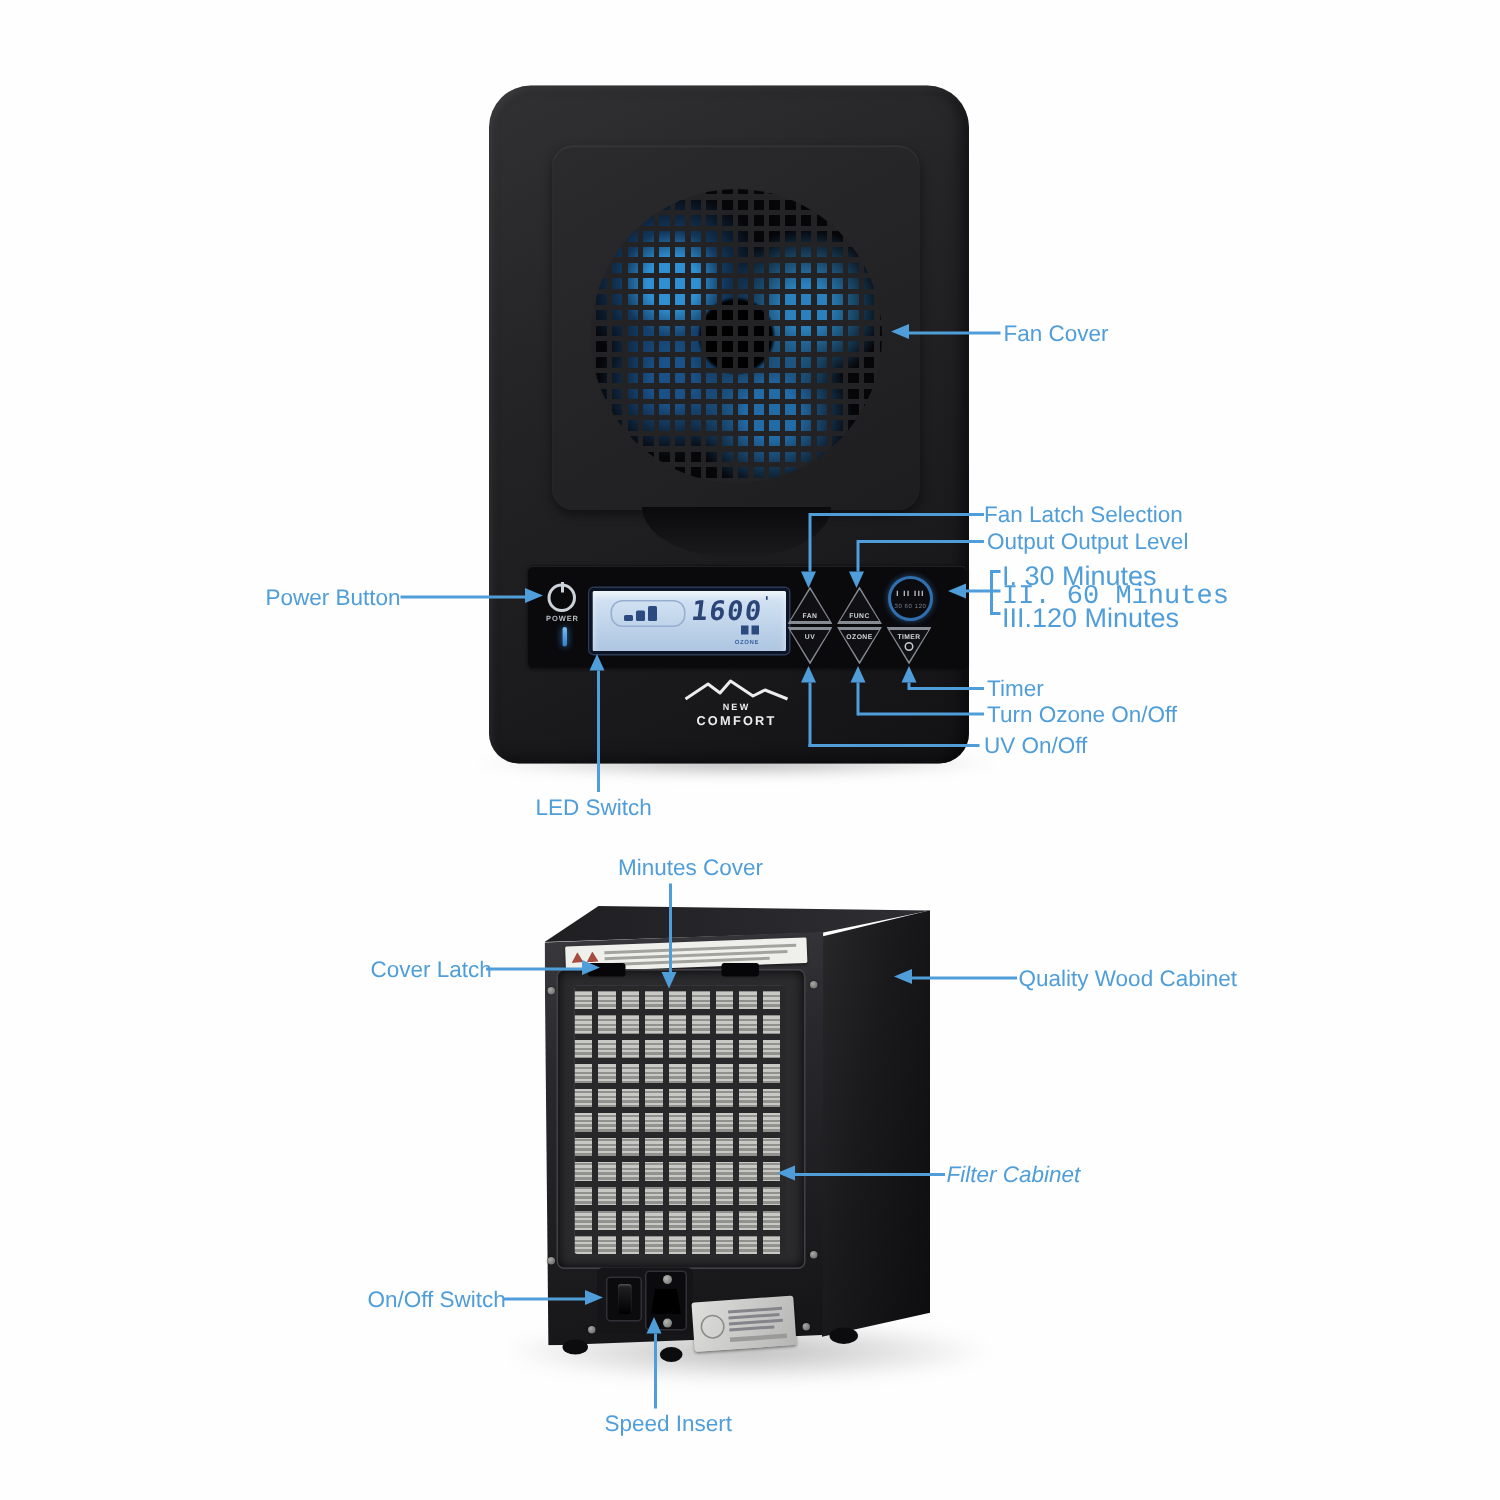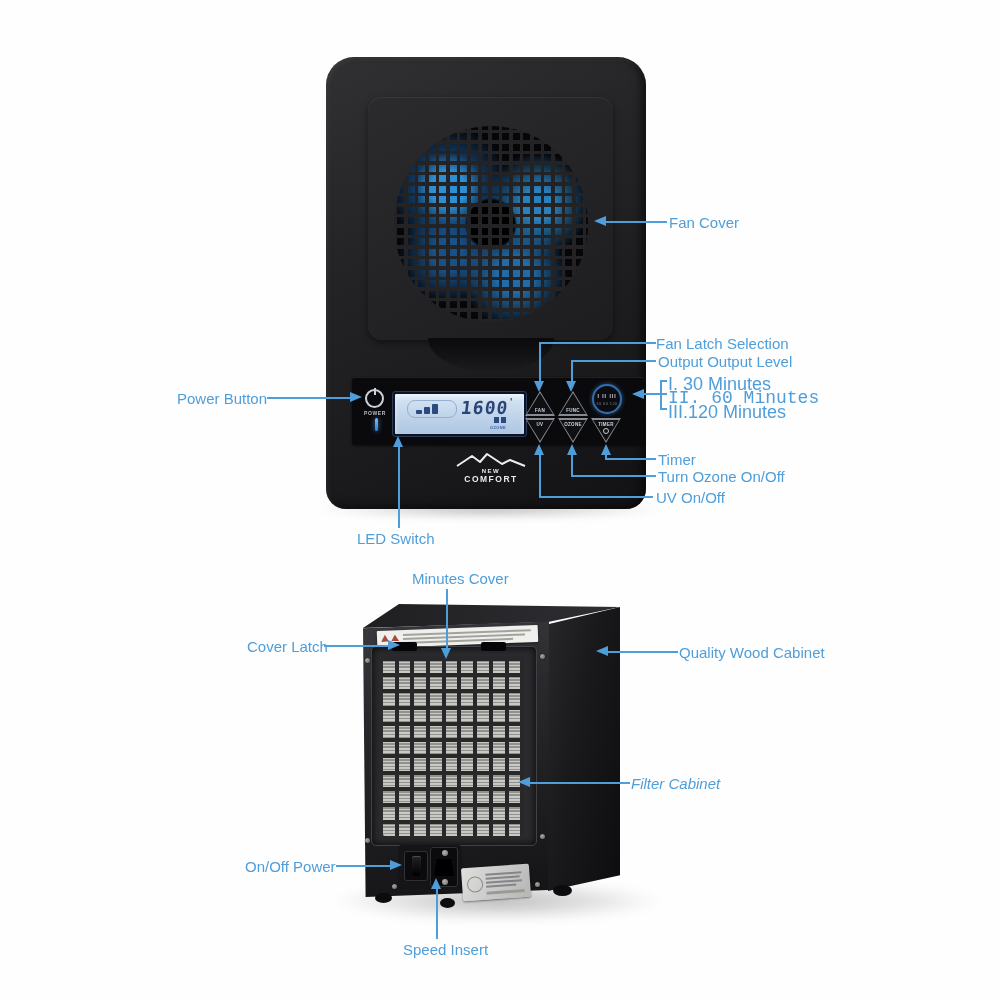--- a/index.html
+++ b/index.html
@@ -321,21 +321,21 @@
   <div class="arrow ar-right" style="left:388px;top:640px;"></div>
 
   <div class="cl-label" style="left:679px;top:644px;">Quality Wood Cabinet</div>
   <div class="cl-line" style="left:608px;top:651px;width:70px;height:2px;"></div>
   <div class="arrow ar-left" style="left:596px;top:646px;"></div>
 
   <div class="cl-label" style="left:631px;top:775px;font-style:italic;">Filter Cabinet</div>
   <div class="cl-line" style="left:530px;top:782px;width:100px;height:2px;"></div>
   <div class="arrow ar-left" style="left:518px;top:777px;"></div>
 
-  <div class="cl-label" style="left:245px;top:858px;">On/Off Power</div>
+  <div class="cl-label" style="left:245px;top:858px;">On/Off Switch</div>
   <div class="cl-line" style="left:336px;top:865px;width:54px;height:2px;"></div>
   <div class="arrow ar-right" style="left:390px;top:860px;"></div>
 
   <div class="cl-label" style="left:403px;top:941px;">Speed Insert</div>
   <div class="cl-line" style="left:436px;top:889px;width:2px;height:50px;"></div>
   <div class="arrow ar-up" style="left:431px;top:878px;"></div>
 
 </div>
 
 </body></html>

